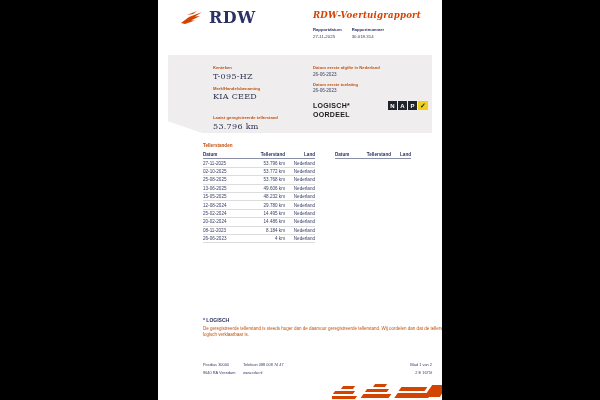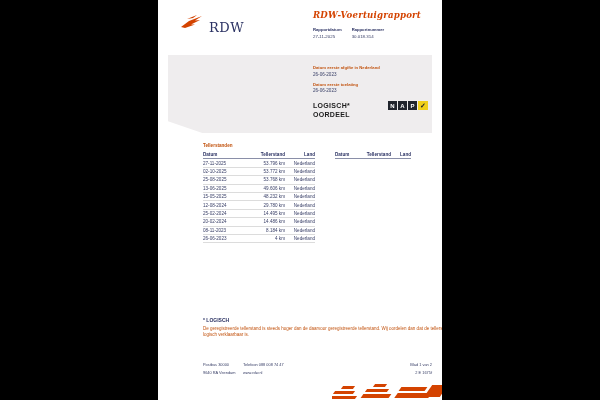--- a/index.html
+++ b/index.html
@@ -10,21 +10,21 @@
   }
   .stage{position:absolute;inset:0;}
   .doc-page{
     position:absolute;left:158px;top:0;width:284px;height:400px;background:#ffffff;overflow:hidden;
   }
   
   .doc-header{position:absolute;left:0;top:0;width:100%;height:55px;}
   .logo-wrap{position:absolute;left:22px;top:8px;display:flex;align-items:center;gap:5px;}
   .logo-wrap svg{display:block;}
   .logo-text{
-    font-family:"DejaVu Serif", serif;font-weight:normal;font-size:13px;color:#2b3263;letter-spacing:.5px;margin-top:12px;
+    font-family:"DejaVu Serif", serif;font-weight:bold;font-size:16px;color:#2b3263;letter-spacing:.5px;
   }
   .report-title{
     position:absolute;left:155px;top:10px;
     font-family:"DejaVu Serif", serif;font-weight:bold;font-size:8.6px;color:#d44300;letter-spacing:.2px;font-style:italic;
   }
   .report-meta{position:absolute;left:155px;top:27px;display:flex;gap:10px;}
   .meta-item{display:flex;flex-direction:column;gap:2px;}
   .meta-label{font-size:4.2px;font-weight:bold;color:#2b3263;}
   .meta-value{font-size:4.4px;color:#3a4068;}
   
@@ -110,20 +110,34 @@
           <span class="meta-value">27-11-2025</span>
         </div>
         <div class="meta-item">
           <span class="meta-label">Rapportnummer</span>
           <span class="meta-value">30.018.314</span>
         </div>
       </div>
     </div>
 
     <div class="vehicle-panel">
+      <div class="panel-col-left">
+        <div class="field">
+          <div class="field-label">Kenteken</div>
+          <div class="field-value">T-095-HZ</div>
+        </div>
+        <div class="field">
+          <div class="field-label">Merk/Handelsbenaming</div>
+          <div class="field-value">KIA CEED</div>
+        </div>
+        <div class="field gap-top">
+          <div class="field-label">Laatst geregistreerde tellerstand</div>
+          <div class="field-value">53.796 km</div>
+        </div>
+      </div>
       <div class="panel-col-right">
         <div class="field">
           <div class="field-label">Datum eerste afgifte in Nederland</div>
           <div class="field-value small">26-06-2023</div>
         </div>
         <div class="field">
           <div class="field-label">Datum eerste toelating</div>
           <div class="field-value small">26-06-2023</div>
         </div>
         <div class="oordeel-block">

